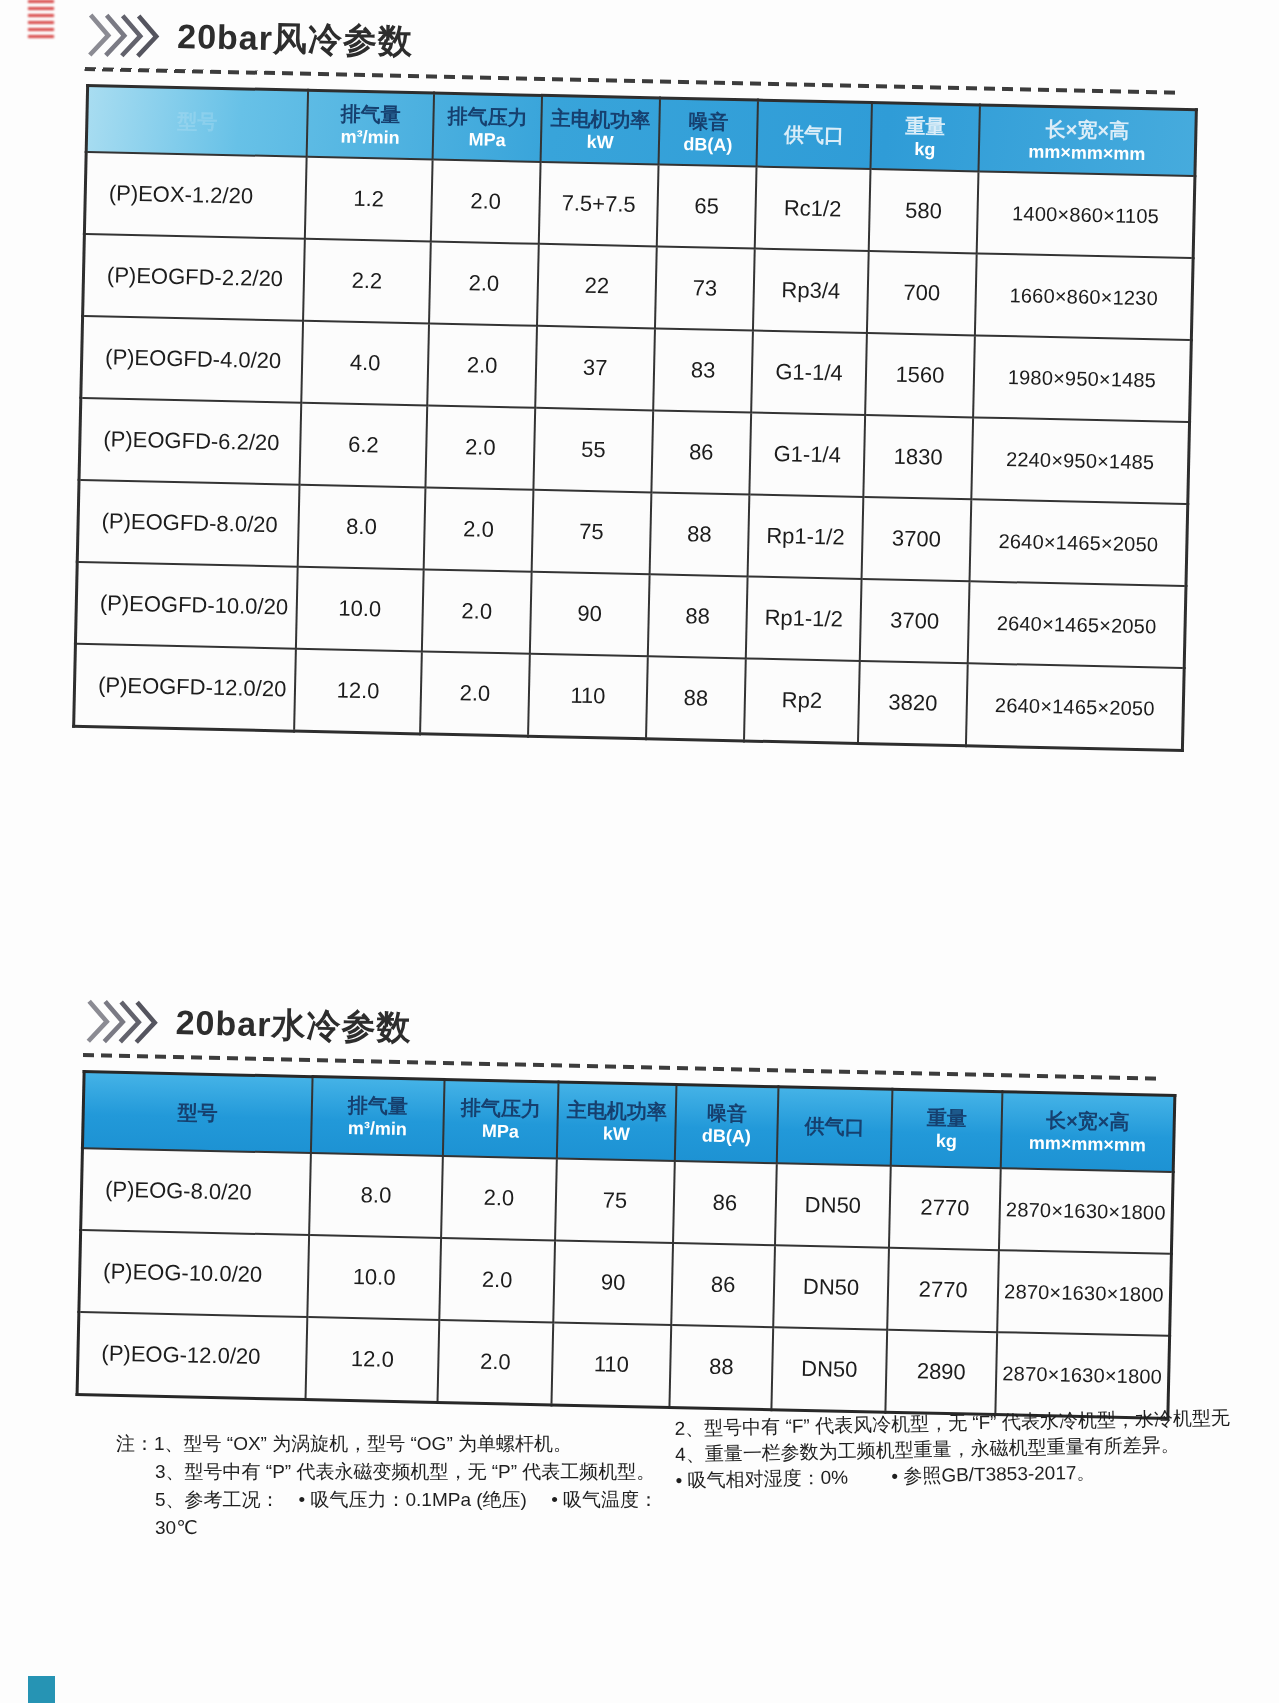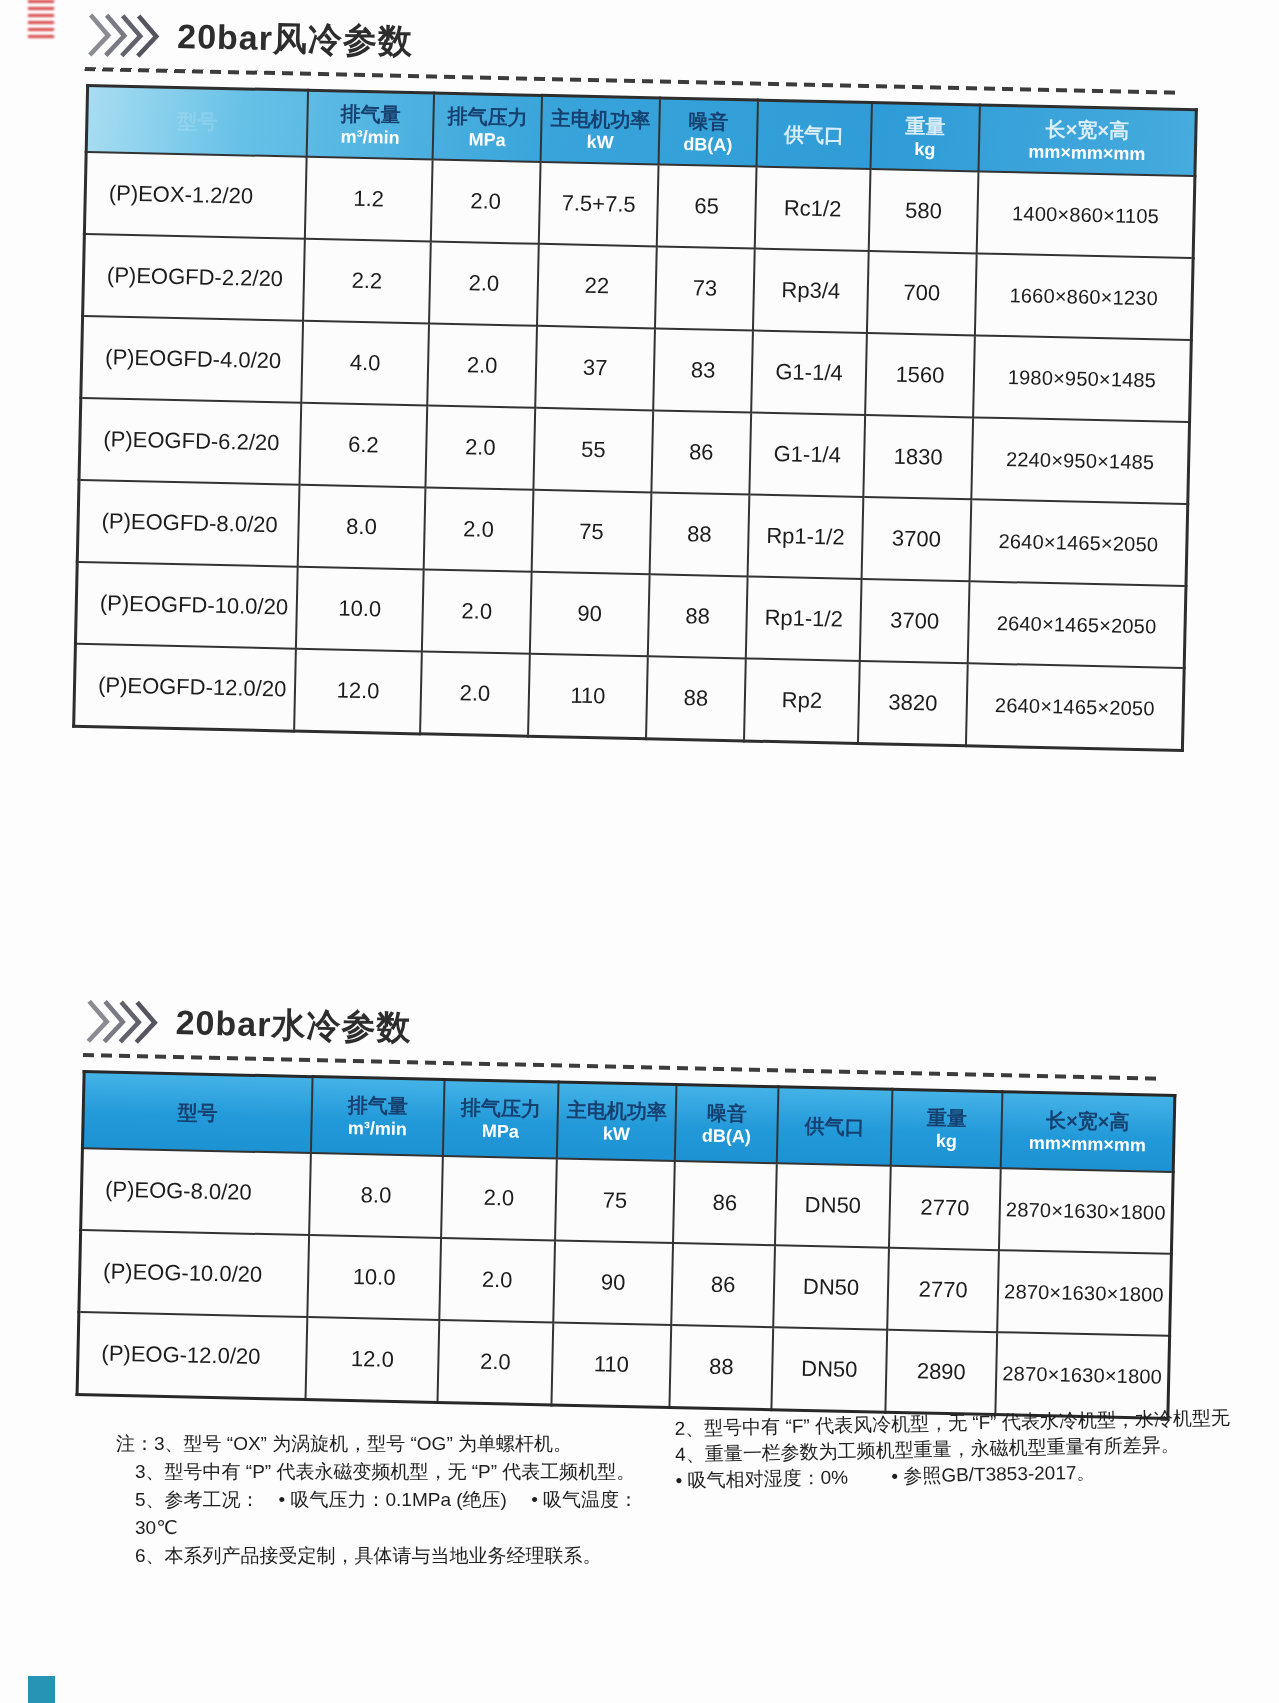--- a/index.html
+++ b/index.html
@@ -56,21 +56,21 @@
   .t2 .c0{width:226px;} .t2 .c1{width:130px;} .t2 .c2{width:112px;} .t2 .c3{width:116px;}
   .t2 .c4{width:100px;} .t2 .c5{width:112px;} .t2 .c6{width:108px;} .t2 .c7{width:170px;}
   td.c0{text-align:left;padding-left:22px;}
   td.c7{font-size:20px;letter-spacing:.2px;}
 
   
   .notes{position:absolute;left:0;top:1416px;width:1279px;font-size:19px;color:#1f1f1f;}
   .notes ul{list-style:none;margin:0;padding:0;}
   .notes li{white-space:pre-wrap;line-height:1.48;}
   .notes-left{position:absolute;left:116px;top:14px;width:560px;}
-  .notes-left li:not(:first-child){margin-left:19px;}
+  .notes-left li:not(:first-child){margin-left:39px;}
   .notes-right{position:absolute;left:676px;top:0;width:610px;
                transform:rotate(-1.15deg);transform-origin:0 100%;}
   .notes-right li{line-height:1.38;}
 
   
   .artifact-red{
     position:absolute;left:28px;top:0;width:26px;height:38px;
     background:
       repeating-linear-gradient(0deg,rgba(210,40,40,.85) 0 3px,rgba(255,255,255,0) 3px 7px);
     filter:blur(1px);
@@ -292,24 +292,23 @@
               <td class="c7">2870×1630×1800</td>
             </tr>
           </tbody>
       </table>
     </section>
 
   </div>
 
   <div class="notes">
     <ul class="notes-left">
-        <li>注：3、型号 “OX” 为涡旋机，型号 “OG” 为单螺杆机。</li>
+        <li>注：1、型号 “OX” 为涡旋机，型号 “OG” 为单螺杆机。</li>
         <li>3、型号中有 “P” 代表永磁变频机型，无 “P” 代表工频机型。</li>
         <li>5、参考工况：　• 吸气压力：0.1MPa (绝压)　 • 吸气温度：30℃</li>
-        <li>6、本系列产品接受定制，具体请与当地业务经理联系。</li>
       </ul>
     <ul class="notes-right">
         <li>2、型号中有 “F” 代表风冷机型，无 “F” 代表水冷机型，水冷机型无</li>
         <li>4、重量一栏参数为工频机型重量，永磁机型重量有所差异。</li>
         <li>• 吸气相对湿度：0%　　 • 参照GB/T3853-2017。</li>
       </ul>
   </div>
 </div>
 
 </body></html>

